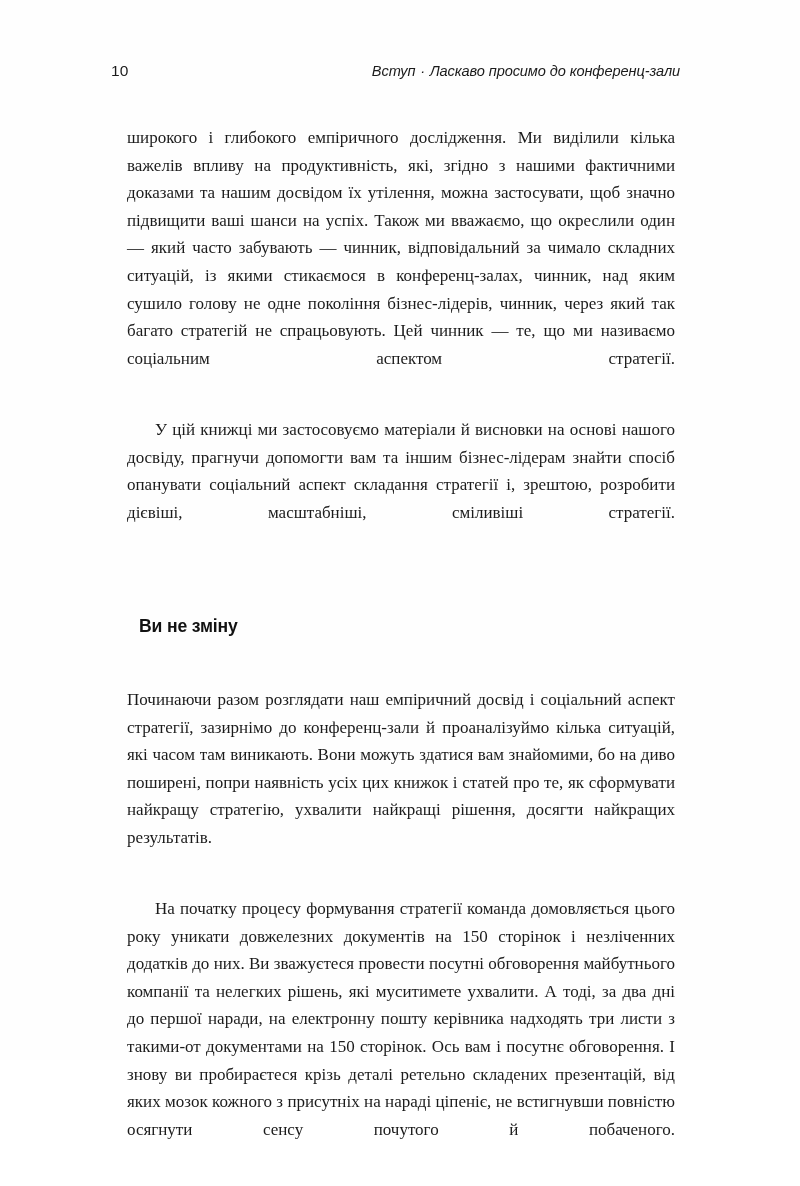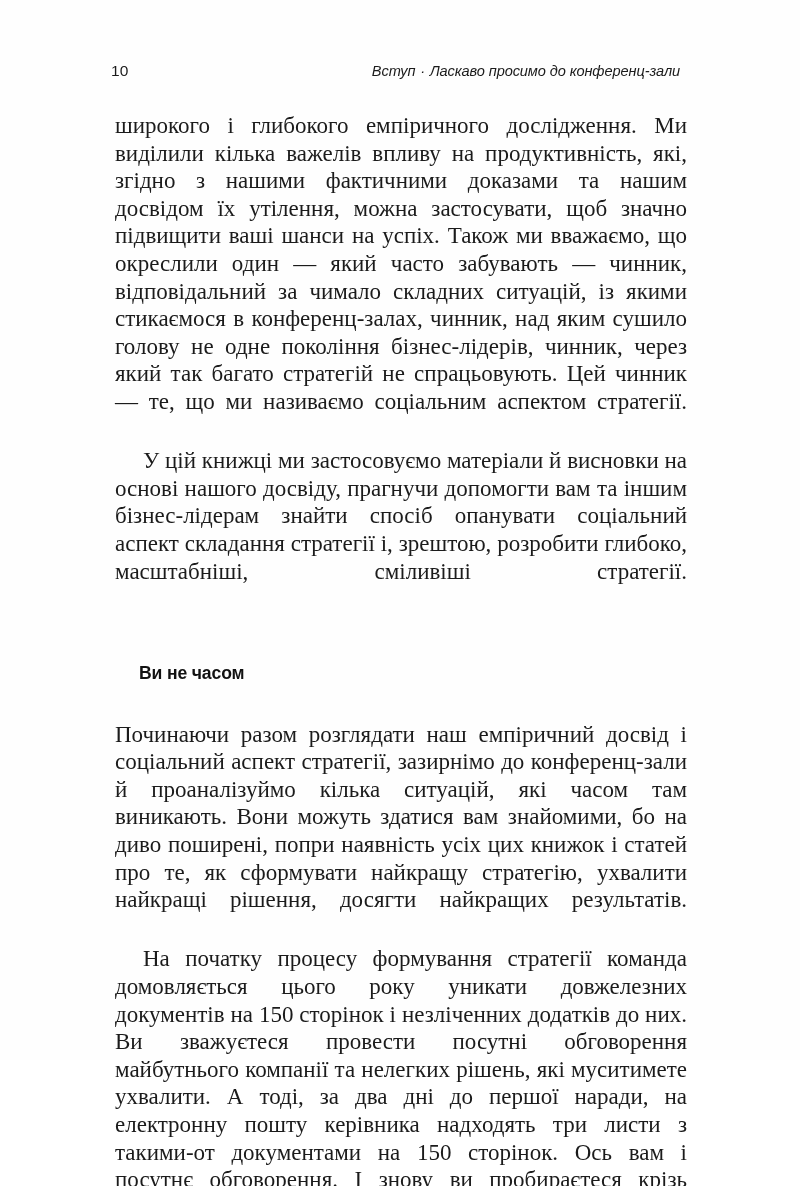--- a/index.html
+++ b/index.html
@@ -57,22 +57,22 @@
 
   
   .textblock {
     position: absolute;
     top: 108px;
     left: 111px;
     width: 580px;
   }
 
   p.body {
-    margin: 4px;
-    font-size: 23px;
+    margin: 16px;
+    font-size: 17px;
     line-height: 27.6px;
     text-align: justify;
     text-justify: inter-word;
     hyphens: manual;
     -webkit-hyphens: manual;
     color: #1b1b1b;
     text-indent: 0;
   }
   p.body.indent {
     text-indent: 28px;
@@ -115,24 +115,24 @@
   <div class="running-head">
     <span class="folio">10</span>
     <span class="head-title">
       <span>Вступ</span><span class="head-sep">·</span><span>Ласкаво просимо до конференц-зали</span>
     </span>
   </div>
 
   <div class="textblock">
 
     <p class="body">широкого і глибокого емпіричного дослідження. Ми виділили кілька важелів впливу на продуктивність, які, згідно з нашими фактичними доказами та нашим досвідом їх утілення, можна застосувати, щоб значно підвищити ваші шанси на успіх. Також ми вважаємо, що окреслили один — який часто забувають — чинник, відповідальний за чимало складних ситуацій, із якими стикаємося в конференц-залах, чинник, над яким сушило голову не одне покоління бізнес-лідерів, чинник, через який так багато стратегій не спрацьовують. Цей чинник — те, що ми називаємо соціальним аспектом стратегії.</p>
-    <p class="body indent">У цій книжці ми застосовуємо матеріали й висновки на основі нашого досвіду, прагнучи допомогти вам та іншим бізнес-лідерам знайти спосіб опанувати соціальний аспект складання стратегії і, зрештою, розробити глибоко, масштабніші, сміливіші стратегії.</p>
+    <p class="body indent">У цій книжці ми застосовуємо матеріали й висновки на основі нашого досвіду, прагнучи допомогти вам та іншим бізнес-лідерам знайти спосіб опанувати соціальний аспект складання стратегії і, зрештою, розробити дієвіші, масштабніші, сміливіші стратегії.</p>
 
     <div class="gap-before-subhead"></div>
-    <h2 class="subhead">Ви не часом</h2>
+    <h2 class="subhead">Ви не зміну</h2>
     <div class="gap-after-subhead"></div>
 
     <p class="body">Починаючи разом розглядати наш емпіричний досвід і соціальний аспект стратегії, зазирнімо до конференц-зали й проаналізуймо кілька ситуацій, які часом там виникають. Вони можуть здатися вам знайомими, бо на диво поширені, попри наявність усіх цих книжок і статей про те, як сформувати найкращу стратегію, ухвалити найкращі рішення, досягти найкращих результатів.</p>
     <p class="body indent">На початку процесу формування стратегії команда домовляється цього року уникати довжелезних документів на 150 сторінок і незліченних додатків до них. Ви зважуєтеся провести посутні обговорення майбутнього компанії та нелегких рішень, які муситимете ухвалити. А тоді, за два дні до першої наради, на електронну пошту керівника надходять три листи з такими-от документами на 150 сторінок. Ось вам і посутнє обговорення. І знову ви пробираєтеся крізь деталі ретельно складених презентацій, від яких мозок кожного з присутніх на нараді ціпеніє, не встигнувши повністю осягнути сенсу почутого й побаченого.</p>
     <p class="body indent nostretch">Або ж ви вирішуєте, що треба глибоко переосмислити стратегію компанії після низки посередніх результатів. Топ-менеджмент погоджується на зміну напряму роботи. Рада підтримує. Аж тут фінансовий директор бере справу у свої руки і презентує нове бачення у вигляді бюджету на перший рік роботи. Сміливості наче й не було: ті, хто втрачає ресурси, починають задкувати, а в інших спрацьовує</p>
 
   </div>
 
 </div>
 

